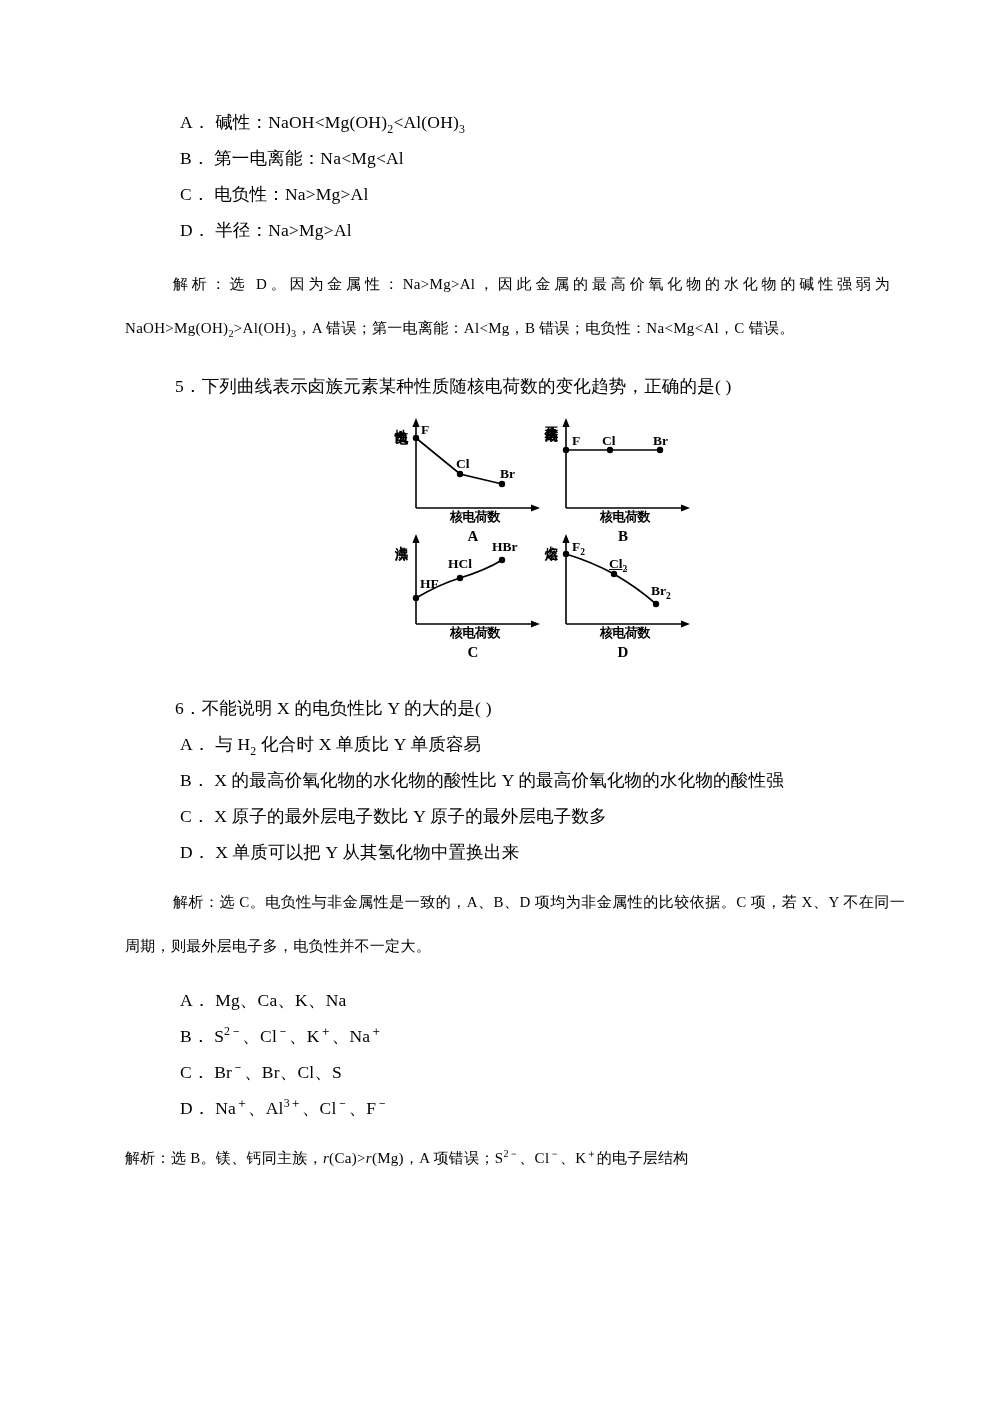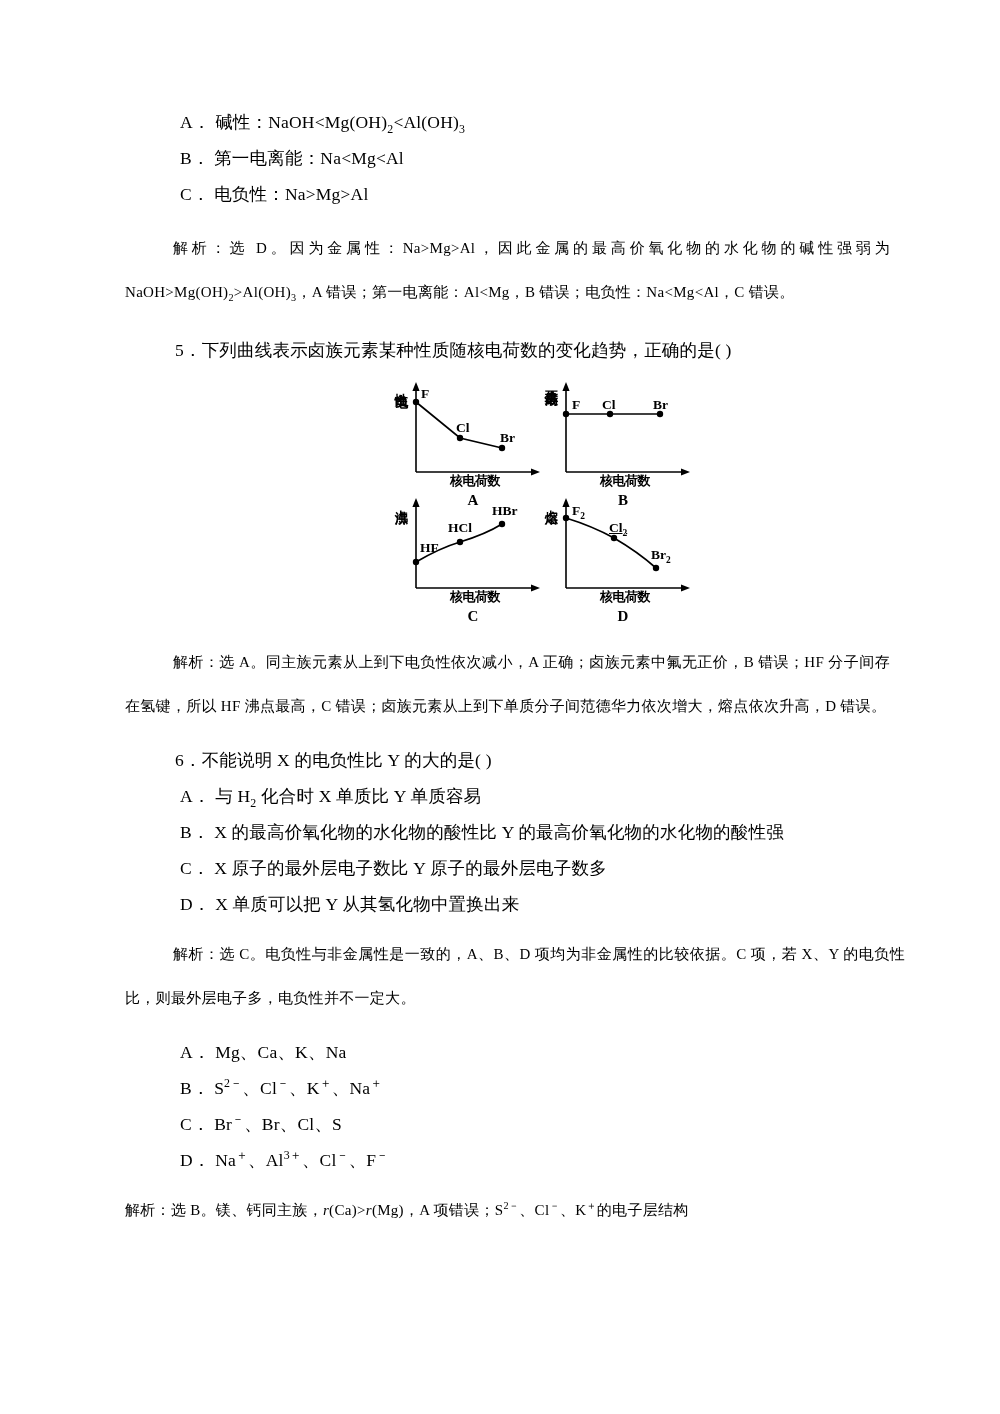--- a/index.html
+++ b/index.html
@@ -135,20 +135,24 @@
       <span>碱性：NaOH&lt;Mg(OH)</span><sub>2</sub><span>&lt;Al(OH)</span><sub>3</sub>
     </div>
     <div class="opt-line">
       <span>B</span><span>．</span>
       <span>第一电离能：Na&lt;Mg&lt;Al</span>
     </div>
     <div class="opt-line">
       <span>C</span><span>．</span>
       <span>电负性：Na&gt;Mg&gt;Al</span>
     </div>
+    <div class="opt-line">
+      <span>D</span><span>．</span>
+      <span>半径：Na&gt;Mg&gt;Al</span>
+    </div>
 
     <div class="spacer-14"></div>
 
     <p class="analysis"><span>解析：选 D。因为金属性：Na&gt;Mg&gt;Al，因此金属的最高价氧化物的水化物的碱性强弱为 NaOH&gt;Mg(OH)</span><sub>2</sub><span>&gt;Al(OH)</span><sub>3</sub><span>，A 错误；第一电离能：Al&lt;Mg，B 错误；电负性：Na&lt;Mg&lt;Al，C 错误。</span></p>
 
     <div class="spacer-18"></div>
 
     <div class="q-line">
       <span>5．</span><span>下列曲线表示卤族元素某种性质随核电荷数的变化趋势，正确的是(       )</span>
     </div>
@@ -232,21 +236,20 @@
         <span class="pt-label" style="left:61px; top:24px;text-decoration:underline;"><span>Cl</span><sub>2</sub></span>
         <span class="pt-label" style="left:103px; top:51px;text-align:center;"><span>Br</span><sub>2</sub></span>
         <span class="axis-xlabel" style="left:52px; top:92px;">核电荷数</span>
       </div>
       <div class="chart-caption" style="left:548px; top:230px;">D</div>
 
     </div>
 
     <div class="spacer-22"></div>
 
-    <p class="analysis">解析：选 A。同主族元素从上到下电负性依次减小，A 正确；卤族元素中氟无正价，B 错误；HF 分子间存在氢键，所以 HF 沸点最高，C 错误；卤族元素从上到下单质分子间范德华力依次增大，熔点依次升高，D 错误。</p>
 
     <div class="spacer-14"></div>
 
     <div class="q-line">
       <span>6．</span><span>不能说明 X 的电负性比 Y 的大的是(       )</span>
     </div>
     <div class="opt-line">
       <span>A</span><span>．</span>
       <span>与 H</span><sub>2</sub><span> 化合时 X 单质比 Y 单质容易</span>
     </div>
@@ -258,21 +261,21 @@
       <span>C</span><span>．</span>
       <span>X 原子的最外层电子数比 Y 原子的最外层电子数多</span>
     </div>
     <div class="opt-line">
       <span>D</span><span>．</span>
       <span>X 单质可以把 Y 从其氢化物中置换出来</span>
     </div>
 
     <div class="spacer-10"></div>
 
-    <p class="analysis tight">解析：选 C。电负性与非金属性是一致的，A、B、D 项均为非金属性的比较依据。C 项，若 X、Y 的电负性比，则最外层电子多，电负性并不一定大。</p>
+    <p class="analysis tight">解析：选 C。电负性与非金属性是一致的，A、B、D 项均为非金属性的比较依据。C 项，若 X、Y 不在同一周期，则最外层电子多，电负性并不一定大。</p>
 
     <div class="spacer-14"></div>
 
     <div class="opt-line">
       <span>A</span><span>．</span>
       <span>Mg</span>、<span>Ca</span>、<span>K</span>、<span>Na</span>
     </div>
     <div class="opt-line">
       <span>B</span><span>．</span>
       <span>S</span><sup>2－</sup>、<span>Cl</span><sup>－</sup>、<span>K</span><sup>＋</sup>、<span>Na</span><sup>＋</sup>

